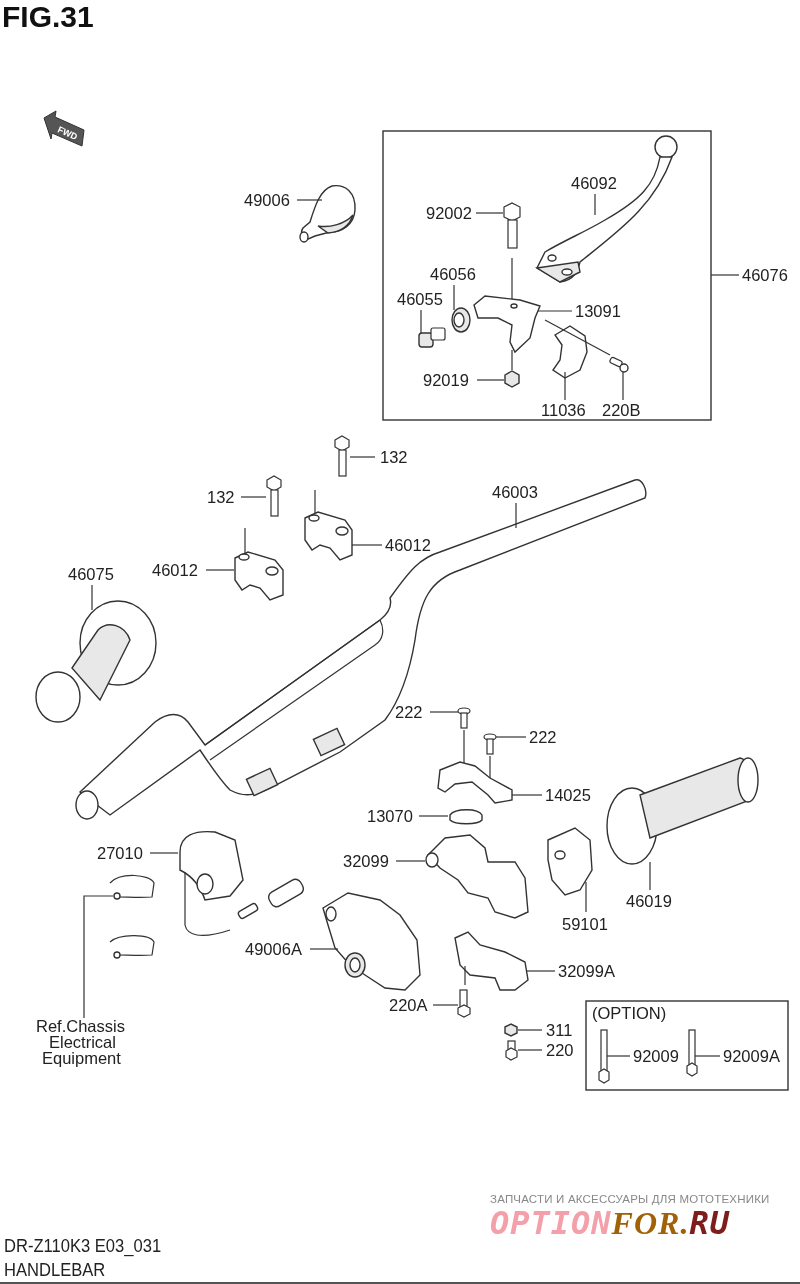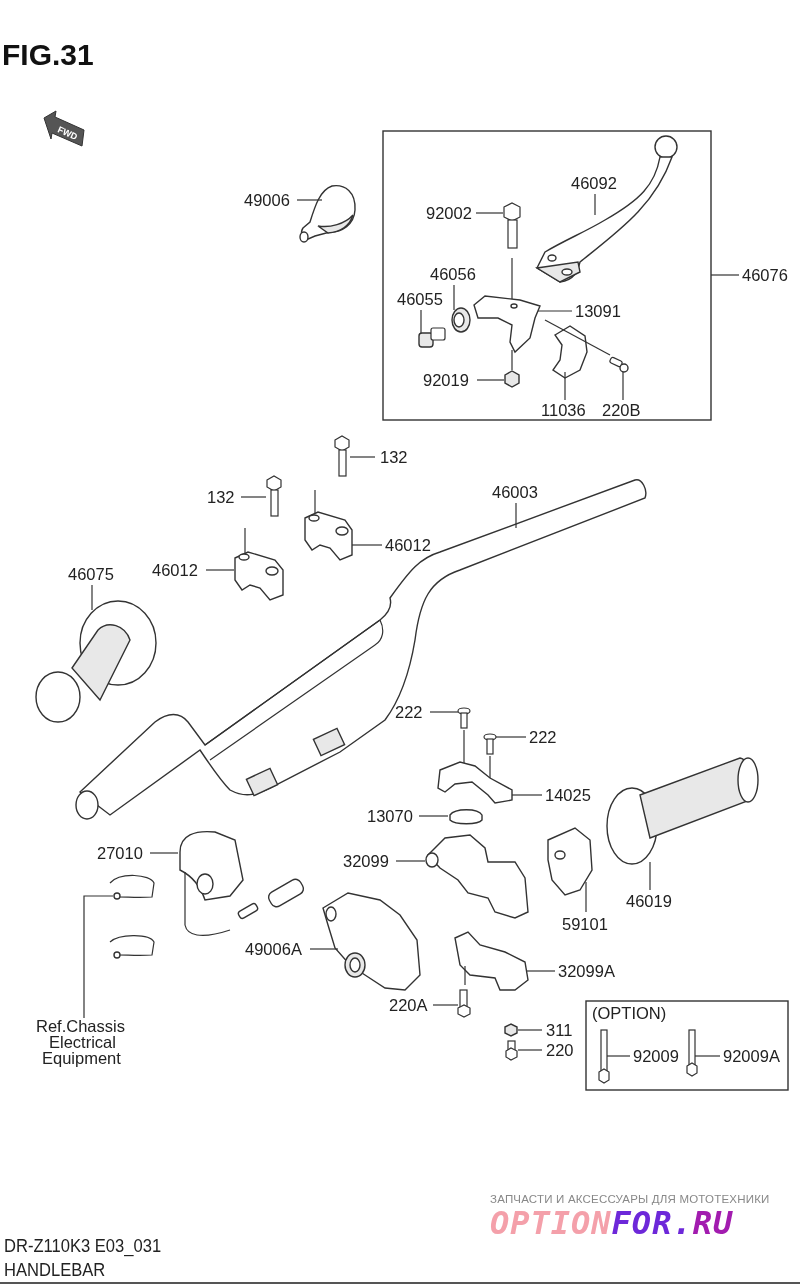--- a/index.html
+++ b/index.html
@@ -1,37 +1,37 @@
 <!DOCTYPE html>
 <html><head>
 <meta charset="utf-8">
 <style>
   html, body { margin:0; padding:0; background:#fff; }
   body { width:800px; height:1284px; position:relative; overflow:hidden;
          font-family:"Liberation Sans", sans-serif; color:#222; }
   #fig-title { position:absolute; left:2px; top:0px; font-size:30px; font-weight:bold;
-               font-family:"Liberation Sans", sans-serif; color:#111; letter-spacing:0px;margin-top:38px; }
+               font-family:"Liberation Sans", sans-serif; color:#111; letter-spacing:0px; }
   svg#diagram { position:absolute; left:0; top:0; }
   .lbl { font-family:"Liberation Sans", sans-serif; font-size:16.5px; fill:#222; }
   .ref { font-family:"Liberation Sans", sans-serif; font-size:16.5px; fill:#222; }
   .part { fill:#fff; stroke:#333; stroke-width:1.4; }
   .part-g { fill:#e8e8e8; stroke:#333; stroke-width:1.4; }
   .lead { stroke:#333; stroke-width:1.2; fill:none; }
   .bolt { fill:#fff; stroke:#333; stroke-width:1.2; }
   #footer-code { position:absolute; left:4px; top:1236px; font-size:18px; color:#222;
                  font-family:"Liberation Sans", sans-serif; transform:scaleX(0.92); transform-origin:left; }
   #footer-name { position:absolute; left:4px; top:1260px; font-size:18px; color:#222;
                  font-family:"Liberation Sans", sans-serif; transform:scaleX(0.92); transform-origin:left; }
   #wm-tagline { position:absolute; left:490px; top:1193px; font-size:11.5px; color:#888;
                 font-family:"Liberation Sans", sans-serif; letter-spacing:0.2px; }
   #wm-brand { position:absolute; left:490px; top:1204px; font-size:32px; font-weight:bold;
               font-family:"DejaVu Sans Mono", monospace; letter-spacing:1px; font-style:italic; }
   #wm-brand .p1 { color:#f4a0aa; }
-  #wm-brand .p2 { color:#6d28d9; }
-  #wm-brand .p3 { color:#a21caf; }
+  #wm-brand .p2 { color:#a16207;font-family:Liberation Serif, serif; }
+  #wm-brand .p3 { color:#7f1d1d; }
   #bottom-edge { position:absolute; left:0; top:1282px; width:800px; height:2px; background:#555; }
 </style>
 </head>
 <body>
 
 <div id="fig-title">FIG.31</div>
 
 <svg id="diagram" width="800" height="1284" viewBox="0 0 800 1284">
 
   <g>

